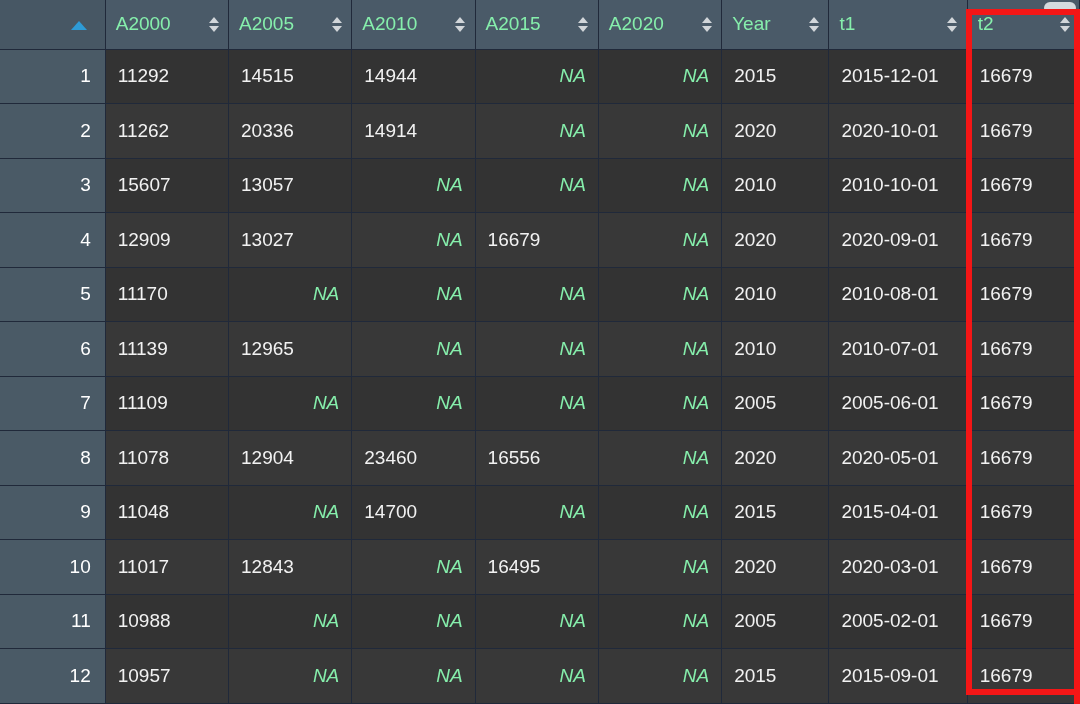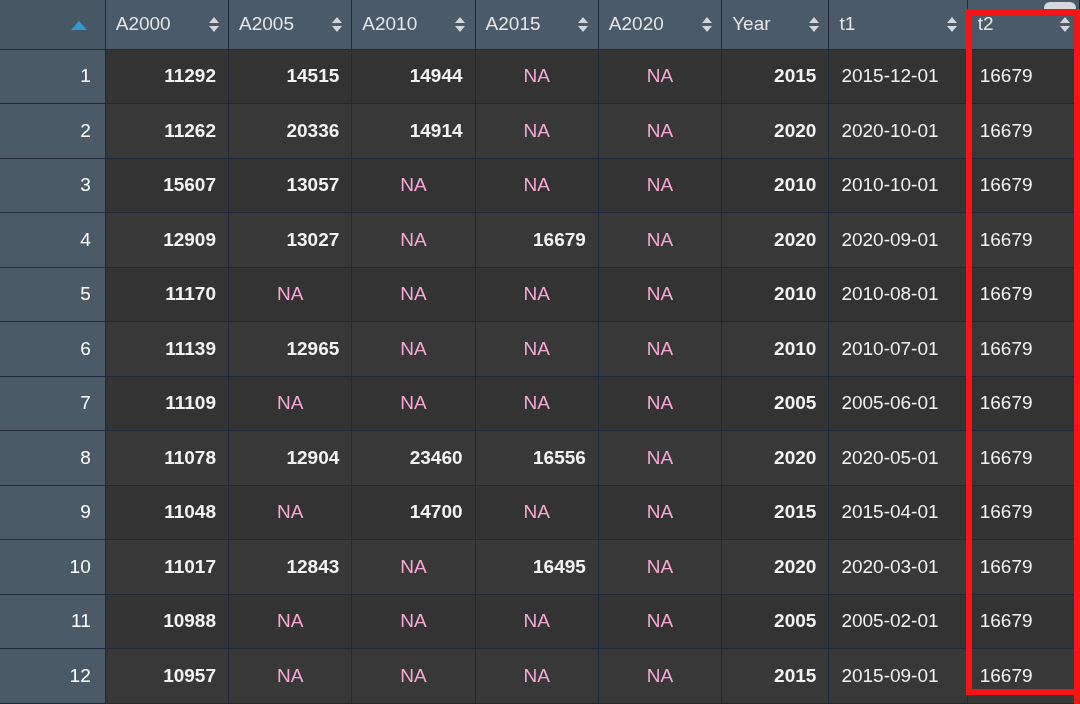--- a/index.html
+++ b/index.html
@@ -23,21 +23,21 @@
     table-layout: fixed;
     width: 1080px;
   }
 
   
   thead tr { height: 49px; }
   thead th {
     background: #4a5a68;
     border-right: 1px solid #20293a;
     border-bottom: 1px solid #20293a;
-    color: #e5e5e5;
+    color: #86efac;
     font-size: 19px;
     font-weight: normal;
     text-align: left;
     padding: 0 10px;
     position: relative;
     vertical-align: middle;
     white-space: nowrap;
   }
   thead th.gutter-head {
     background: #475764;
@@ -89,22 +89,22 @@
   tbody td.gutter {
     background: #4a5a66;
     color: #ffffff;
     text-align: right;
     padding-right: 14px;
     border-right: 1px solid #20293a;
   }
   tbody tr:nth-child(odd)  td:not(.gutter) { background: #333333; }
   tbody tr:nth-child(even) td:not(.gutter) { background: #383838; }
 
-  td.num    { text-align: right; font-weight: bold; }
-  td.na     { color: #f9a8d4; text-align: center; }
+  td.num    { text-align: left; }
+  td.na     { color: #86efac; font-style: italic; text-align: right; }
   td.right  { text-align: left; }
   td.t2cell { text-align: left; }
 
   
   col.c-gutter { width: 105px; }
   col.c-a      { width: 123px; }
   col.c-year   { width: 107px; }
   col.c-t1     { width: 138px; }
   col.c-t2     { width: 112px; }
 

